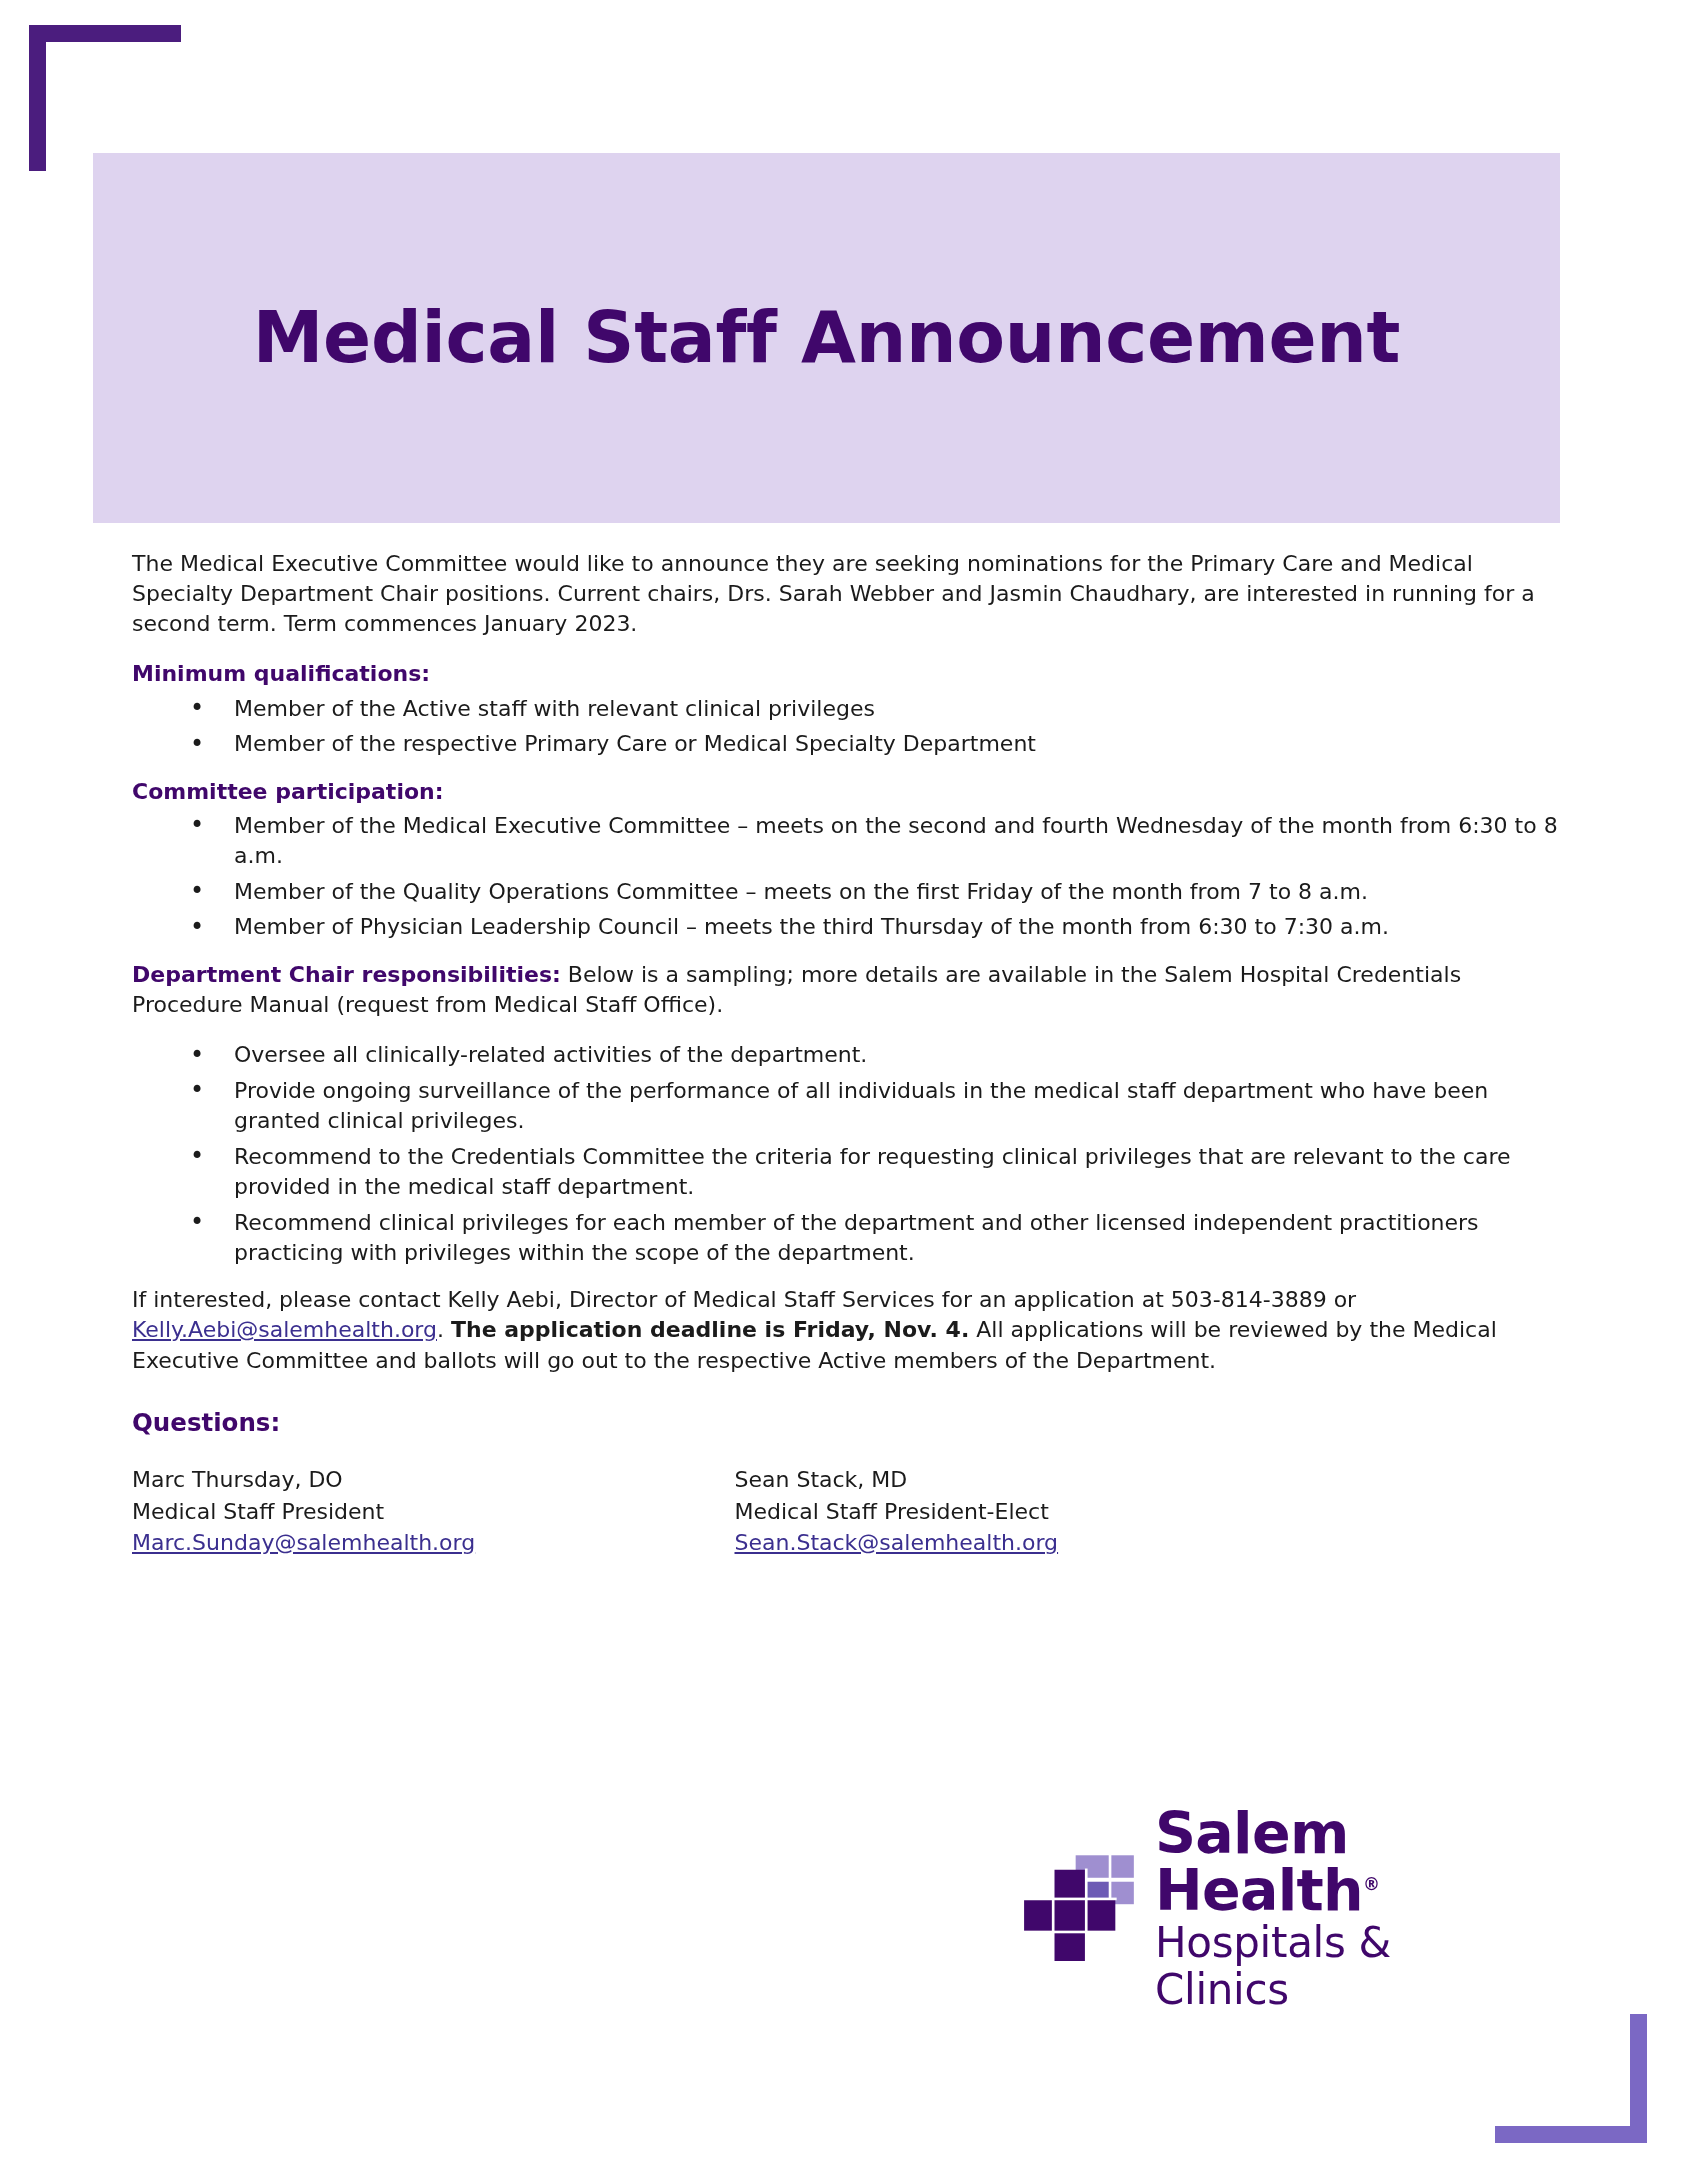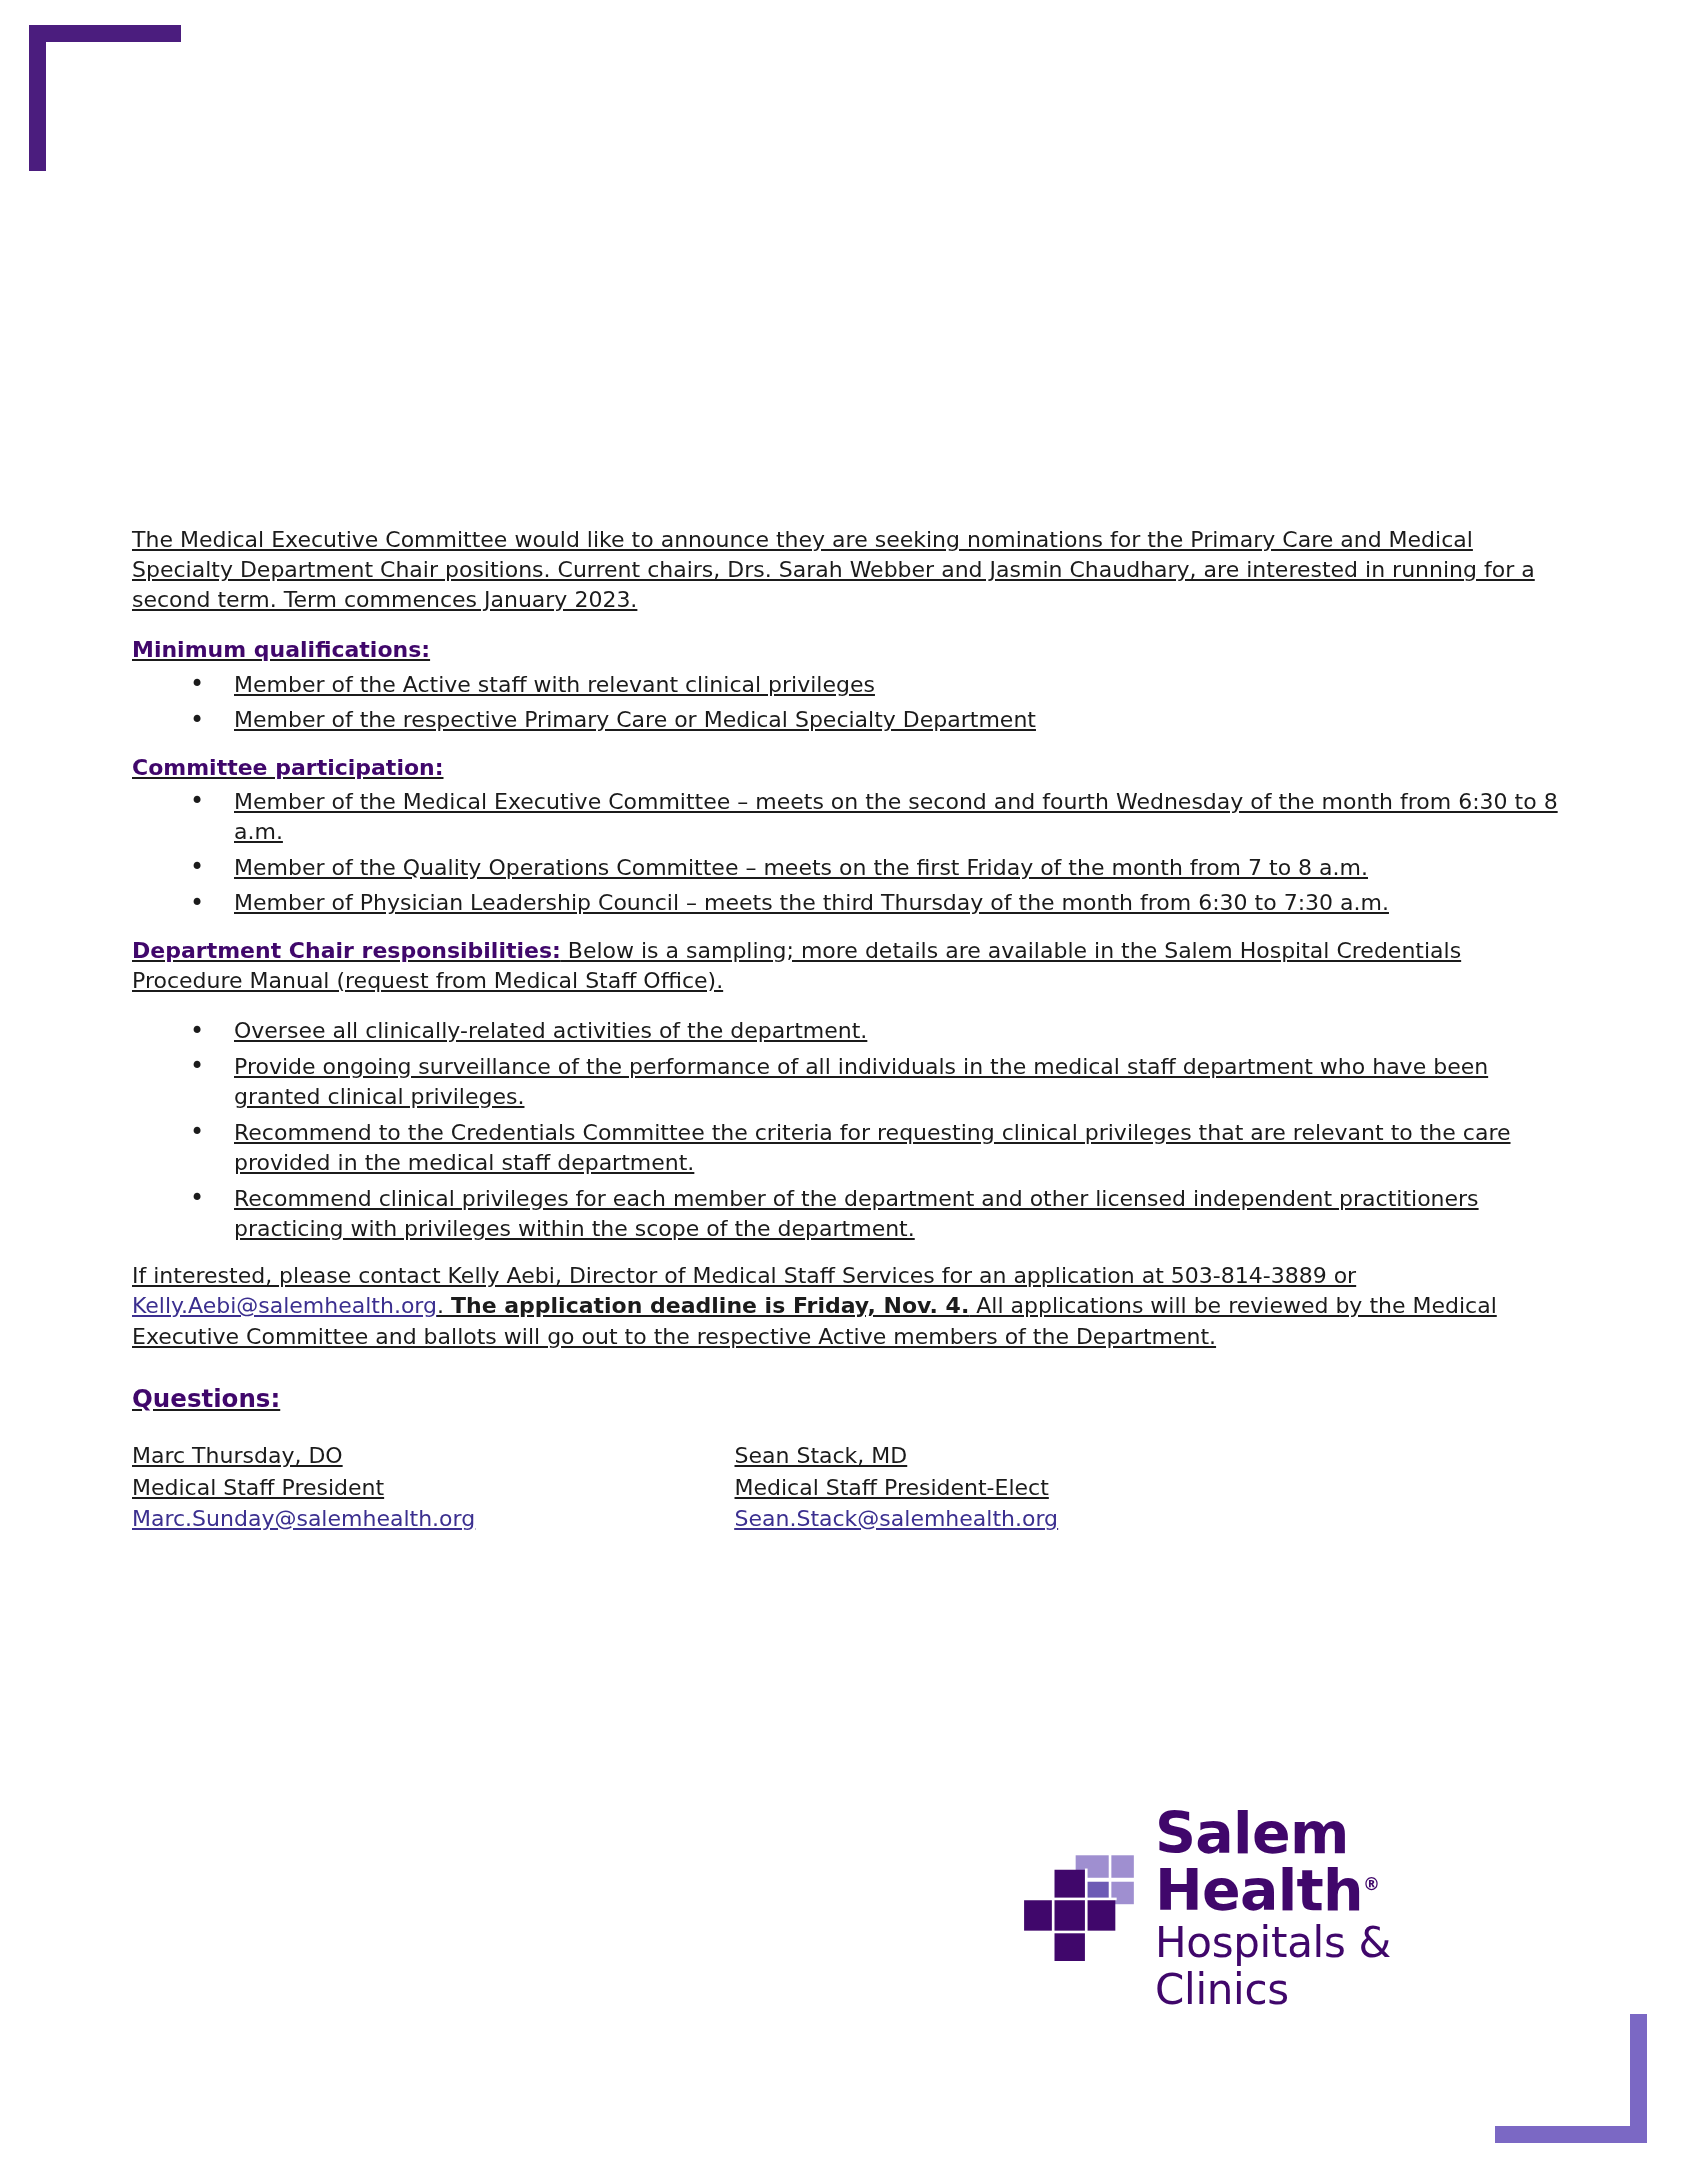--- a/index.html
+++ b/index.html
@@ -62,26 +62,25 @@
     font-weight: bold;
     text-align: center;
     letter-spacing: -0.3px;
     font-family: "DejaVu Sans", sans-serif;
   }
 
   
   .content {
     position: absolute;
     left: 132px;
-    top: 525px;
+    top: 549px;
     width: 1429px;
     color: #1b1b1b;
     font-size: 22px;
     line-height: 1.37;
-    text-decoration: underline;
   }
   .para {
     margin: 0 0 20px 0;
     text-align: left;
   }
   .heading {
     color: #40076b;
     font-weight: bold;
   }
   .heading-line {
@@ -179,20 +178,23 @@
   }
 </style>
 </head>
 <body>
 
 <div class="page">
 
   <div class="corner-tl"></div>
   <div class="corner-br"></div>
 
+  <div class="banner">
+    <div class="banner-title">Medical Staff Announcement</div>
+  </div>
 
   <div class="content">
 
     <p class="para">The Medical Executive Committee would like to announce they are seeking nominations for the Primary Care and Medical Specialty Department Chair positions. Current chairs, Drs. Sarah Webber and Jasmin Chaudhary, are interested in running for a second term. Term commences January 2023.</p>
 
     <div class="heading-line">Minimum qualifications:</div>
     <ul class="bullets">
       <li>Member of the Active staff with relevant clinical privileges</li>
       <li>Member of the respective Primary Care or Medical Specialty Department</li>
     </ul>

